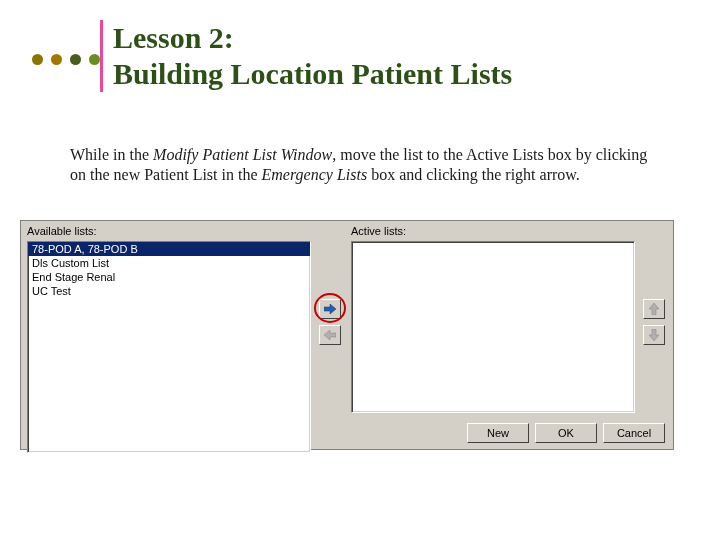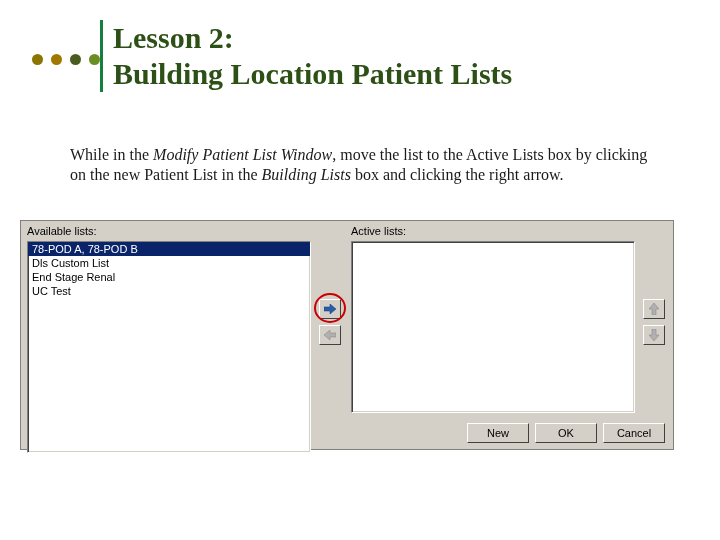--- a/index.html
+++ b/index.html
@@ -8,21 +8,21 @@
     height: 540px;
     background: #ffffff;
     font-family: Georgia, 'Times New Roman', serif;
     position: relative;
     overflow: hidden;
   }
   .slide-header {
     position: absolute;
     top: 20px;
     left: 100px;
-    border-left: 3px solid #15803d;
+    border-left: 3px solid #ec4899;
     padding-left: 10px;
   }
   .slide-header h1 {
     font-size: 30px;
     font-weight: bold;
     color: #2d5016;
     line-height: 1.2;
   }
   .bullets {
     position: absolute;
@@ -167,21 +167,21 @@
 </div>
 
 <div class="slide-header">
   <h1>
     <span>Lesson 2:</span><br>
     <span>Building Location Patient Lists</span>
   </h1>
 </div>
 
 <div class="body-text">
-  <span>While in the </span><span class="italic">Modify Patient List Window</span><span>, move the list to the Active Lists box by clicking on the new Patient List in the </span><span class="italic">Building Lists</span><span> box and clicking the right arrow.</span>
+  <span>While in the </span><span class="italic">Modify Patient List Window</span><span>, move the list to the Active Lists box by clicking on the new Patient List in the </span><span class="italic">Emergency Lists</span><span> box and clicking the right arrow.</span>
 </div>
 
 <div class="dialog-container">
   <div class="dialog-inner">
     <div class="label lbl-avail">Available lists:</div>
     <div class="label lbl-active">Active lists:</div>
 
     <div class="listbox lb-avail">
       <div class="list-item selected">78-POD A, 78-POD B</div>
       <div class="list-item">Dls Custom List</div>

